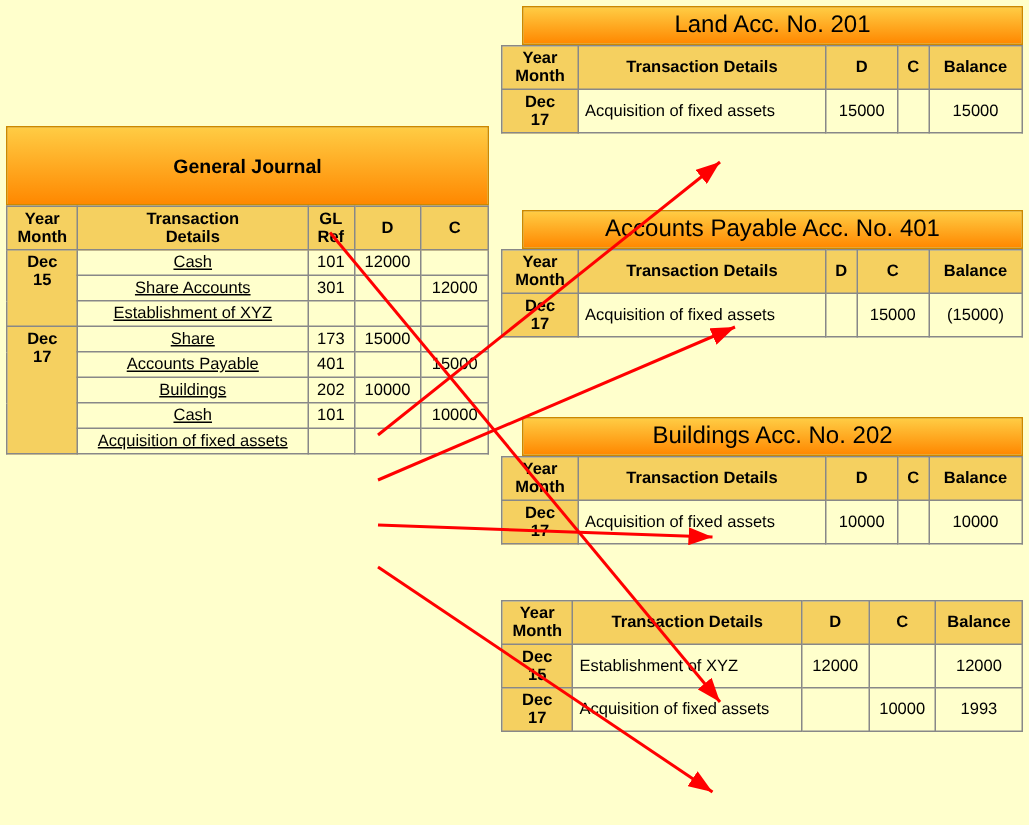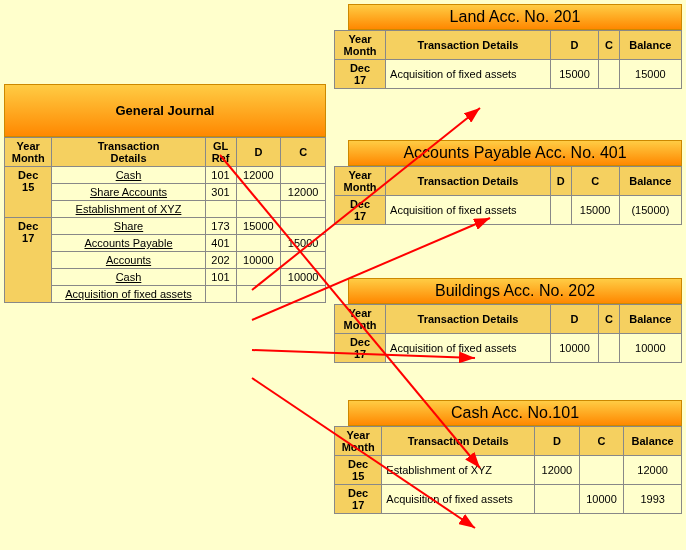--- a/index.html
+++ b/index.html
@@ -159,21 +159,21 @@
         <td>15000</td>
         <td></td>
       </tr>
       <tr>
         <td class="desc-cell">Accounts Payable</td>
         <td>401</td>
         <td></td>
         <td>15000</td>
       </tr>
       <tr>
-        <td class="desc-cell">Accounts</td>
+        <td class="desc-cell">Buildings</td>
         <td>202</td>
         <td>10000</td>
         <td></td>
       </tr>
       <tr>
         <td class="desc-cell">Cash</td>
         <td>101</td>
         <td></td>
         <td>10000</td>
       </tr>
@@ -253,21 +253,20 @@
         <td class="desc-cell">Acquisition of fixed assets</td>
         <td>10000</td>
         <td></td>
         <td>10000</td>
       </tr>
     </tbody>
   </table>
 </div>
 
 <div class="ledger" style="left: 334px; top: 400px;">
-  <div class="ledger-title">Cash Acc. No.101</div>
   <table class="ledger-table">
     <thead>
       <tr>
         <th>Year<br>Month</th>
         <th>Transaction Details</th>
         <th>D</th>
         <th>C</th>
         <th>Balance</th>
       </tr>
     </thead>

